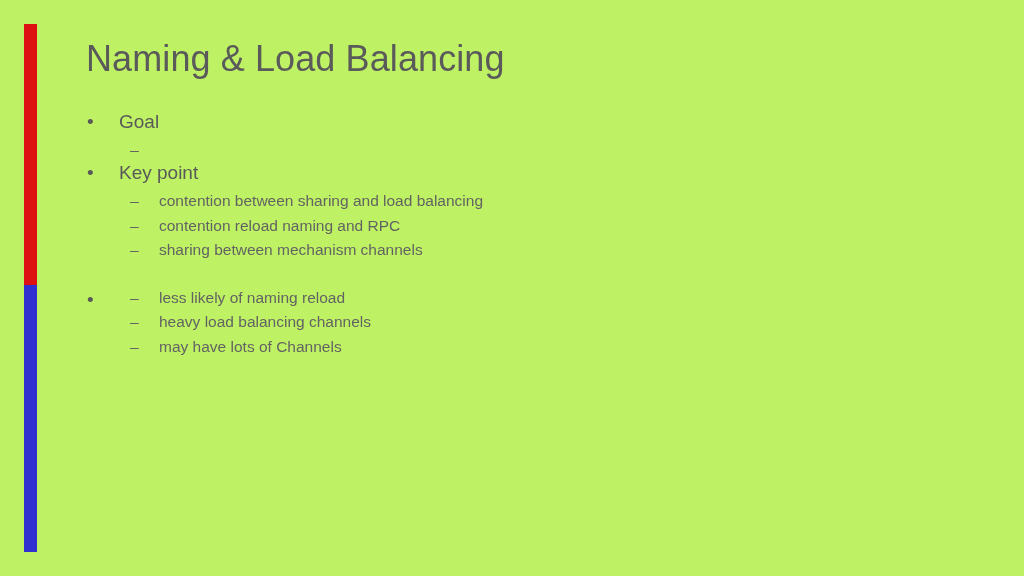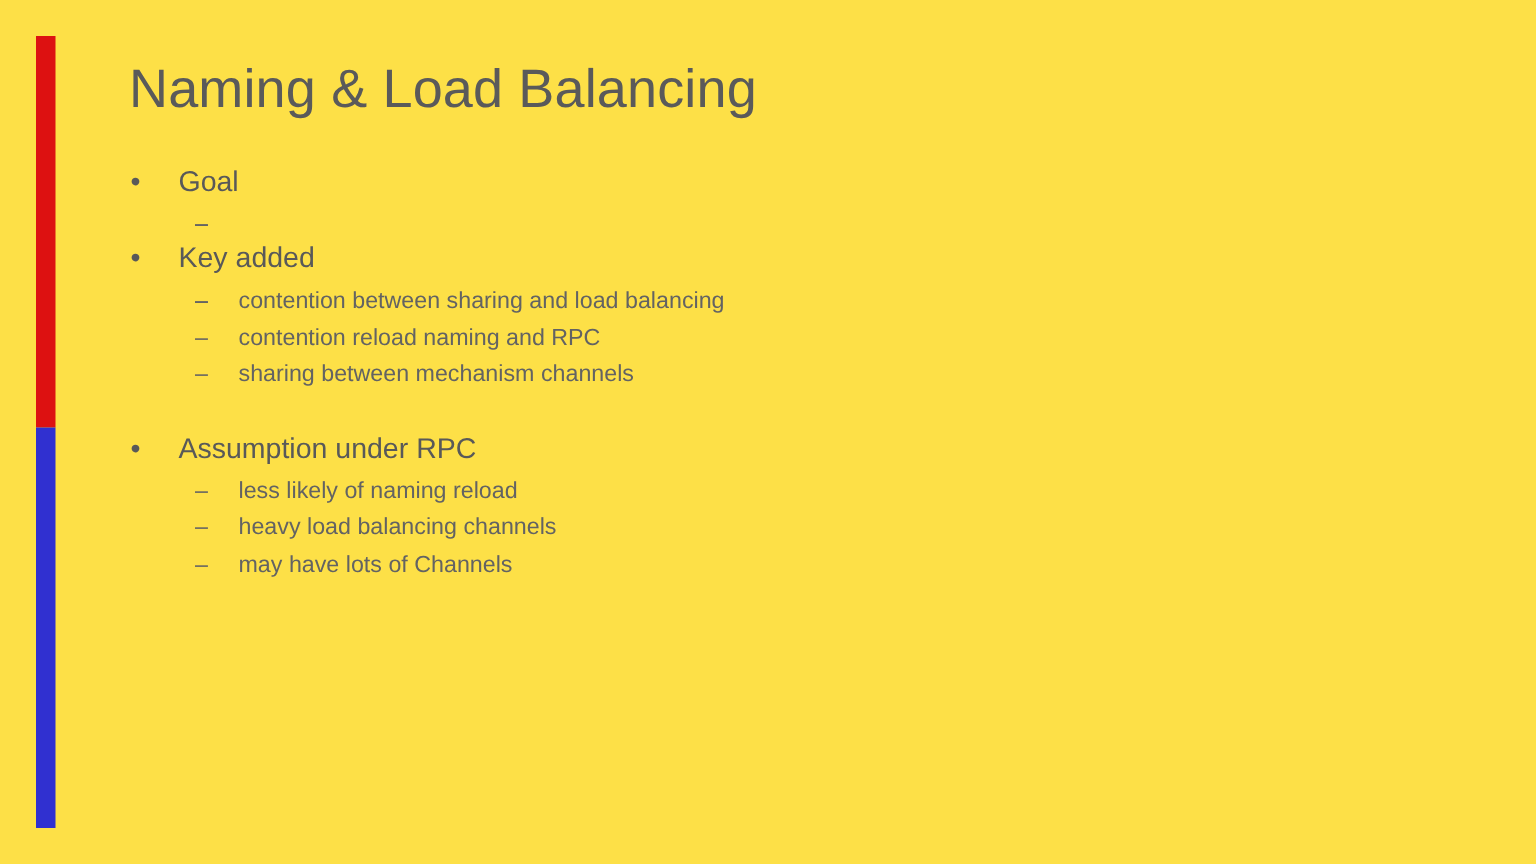--- a/index.html
+++ b/index.html
@@ -12,21 +12,21 @@
     height: 576px;
     position: relative;
     overflow: hidden;
     font-family: "Liberation Sans", sans-serif;
     -webkit-font-smoothing: antialiased;
   }
 
   #slide {
     position: absolute;
     inset: 0;
-    background: #fde047;
+    background: #bef264;
   }
 
   
   #accent-bar {
     position: absolute;
     left: 24px;
     top: 24px;
     width: 13px;
     height: 528px;
   }
@@ -137,21 +137,21 @@
         </div>
         <div class="lvl2">
           <span class="marker">–</span>
         </div>
       </div>
     </div>
 
     <div class="group">
       <div class="lvl1">
         <span class="marker">•</span>
-        <span>Key added</span>
+        <span>Key point</span>
       </div>
       <div class="sublist">
         <div class="lvl2">
           <span class="marker">–</span>
         </div>
         <div class="lvl2">
           <span class="marker">–</span>
           <span>contention between sharing and load balancing</span>
         </div>
         <div class="lvl2">
@@ -161,21 +161,20 @@
         <div class="lvl2">
           <span class="marker">–</span>
           <span>sharing between mechanism channels</span>
         </div>
       </div>
     </div>
 
     <div class="group">
       <div class="lvl1">
         <span class="marker">•</span>
-        <span>Assumption under RPC</span>
       </div>
       <div class="sublist">
         <div class="lvl2">
           <span class="marker">–</span>
           <span>less likely of naming reload</span>
         </div>
         <div class="lvl2">
           <span class="marker">–</span>
           <span>heavy load balancing channels</span>
         </div>

